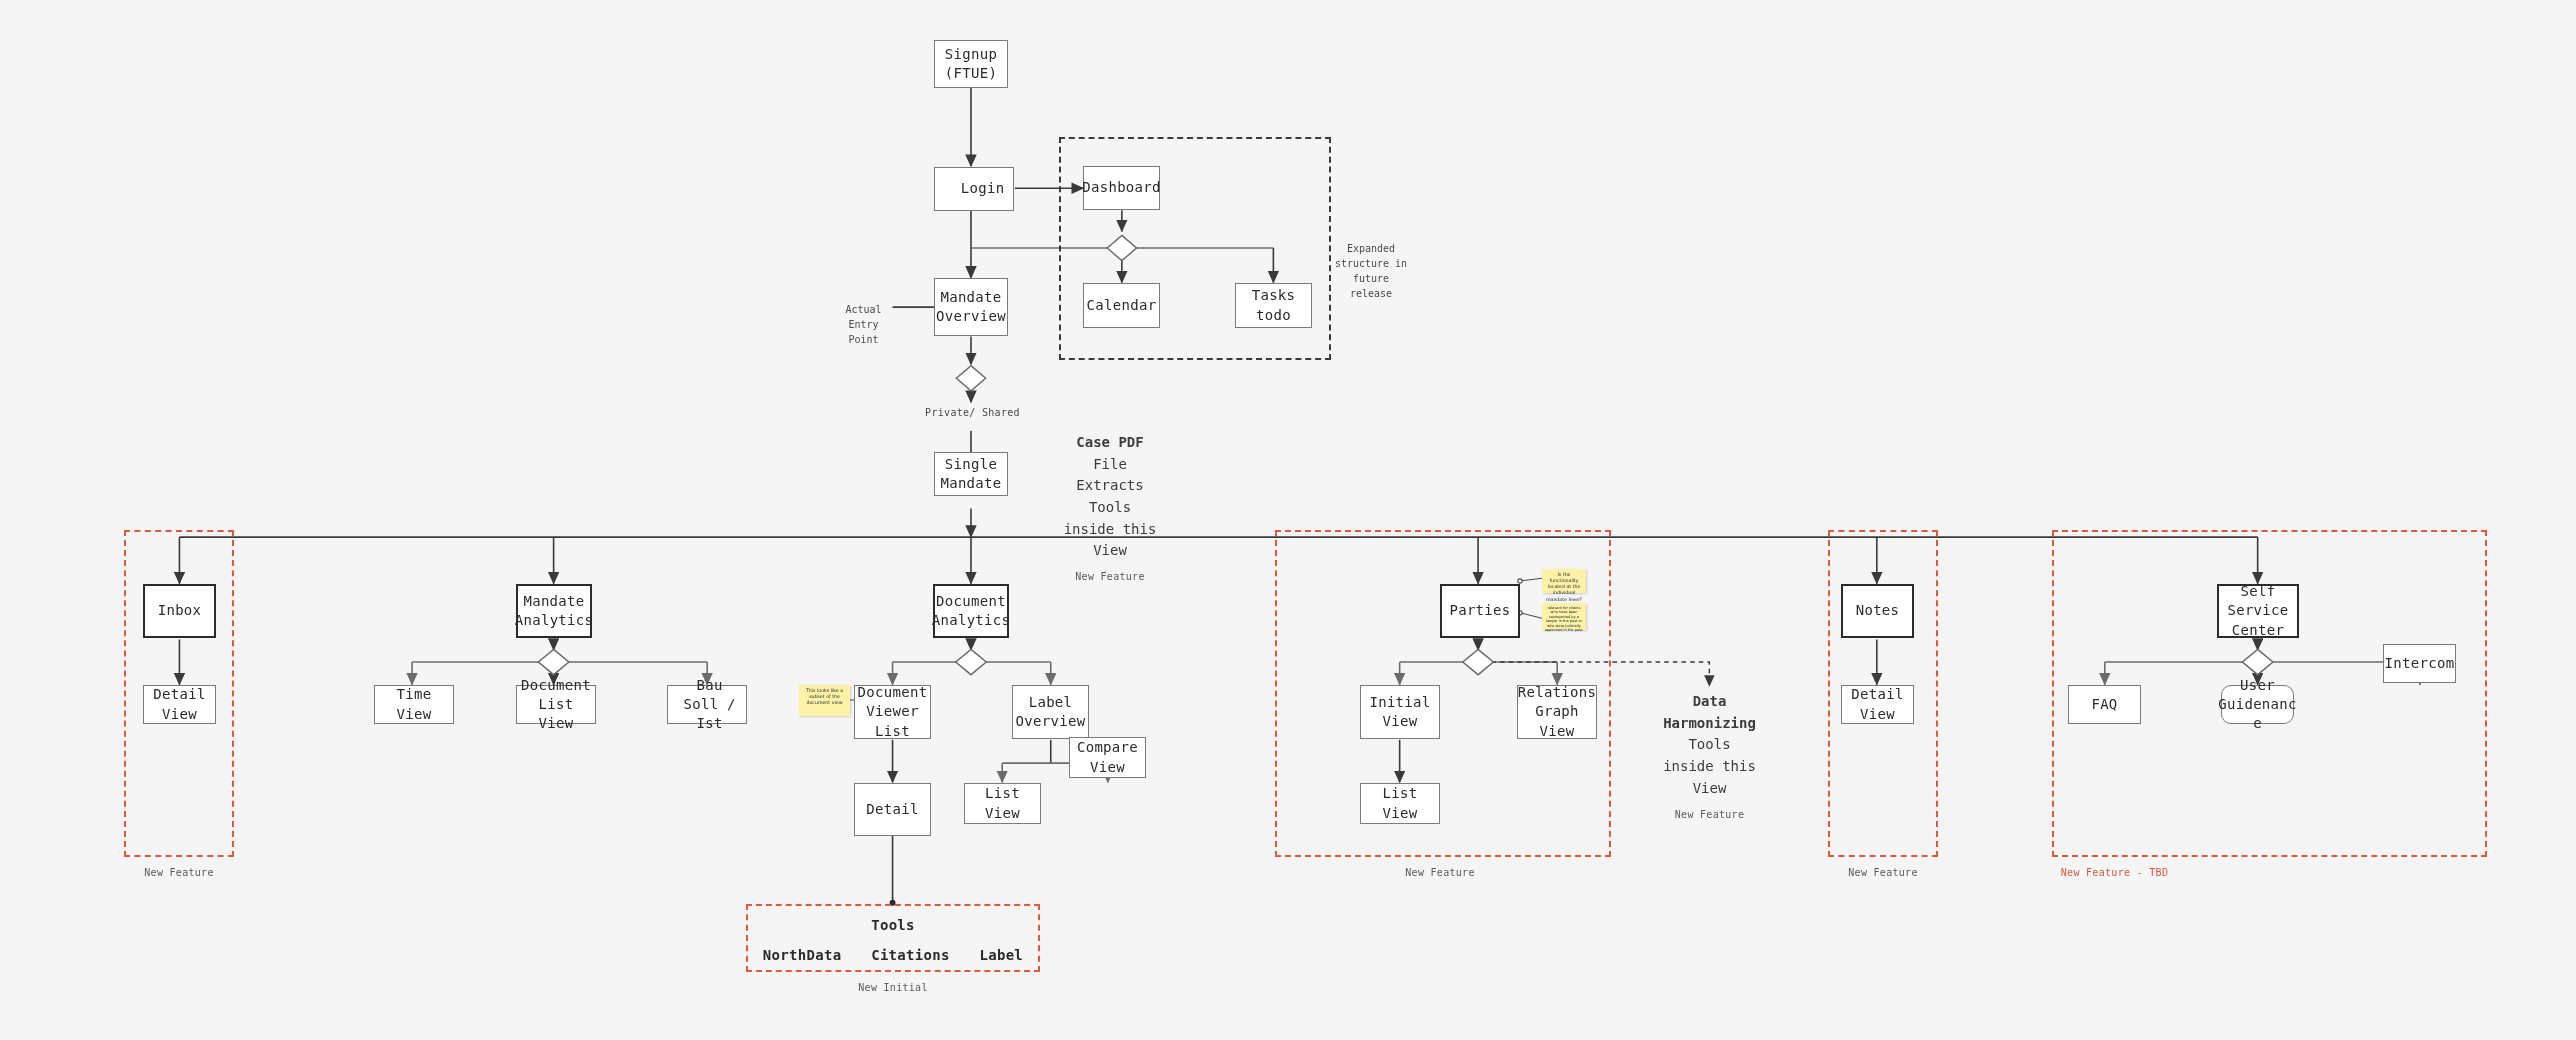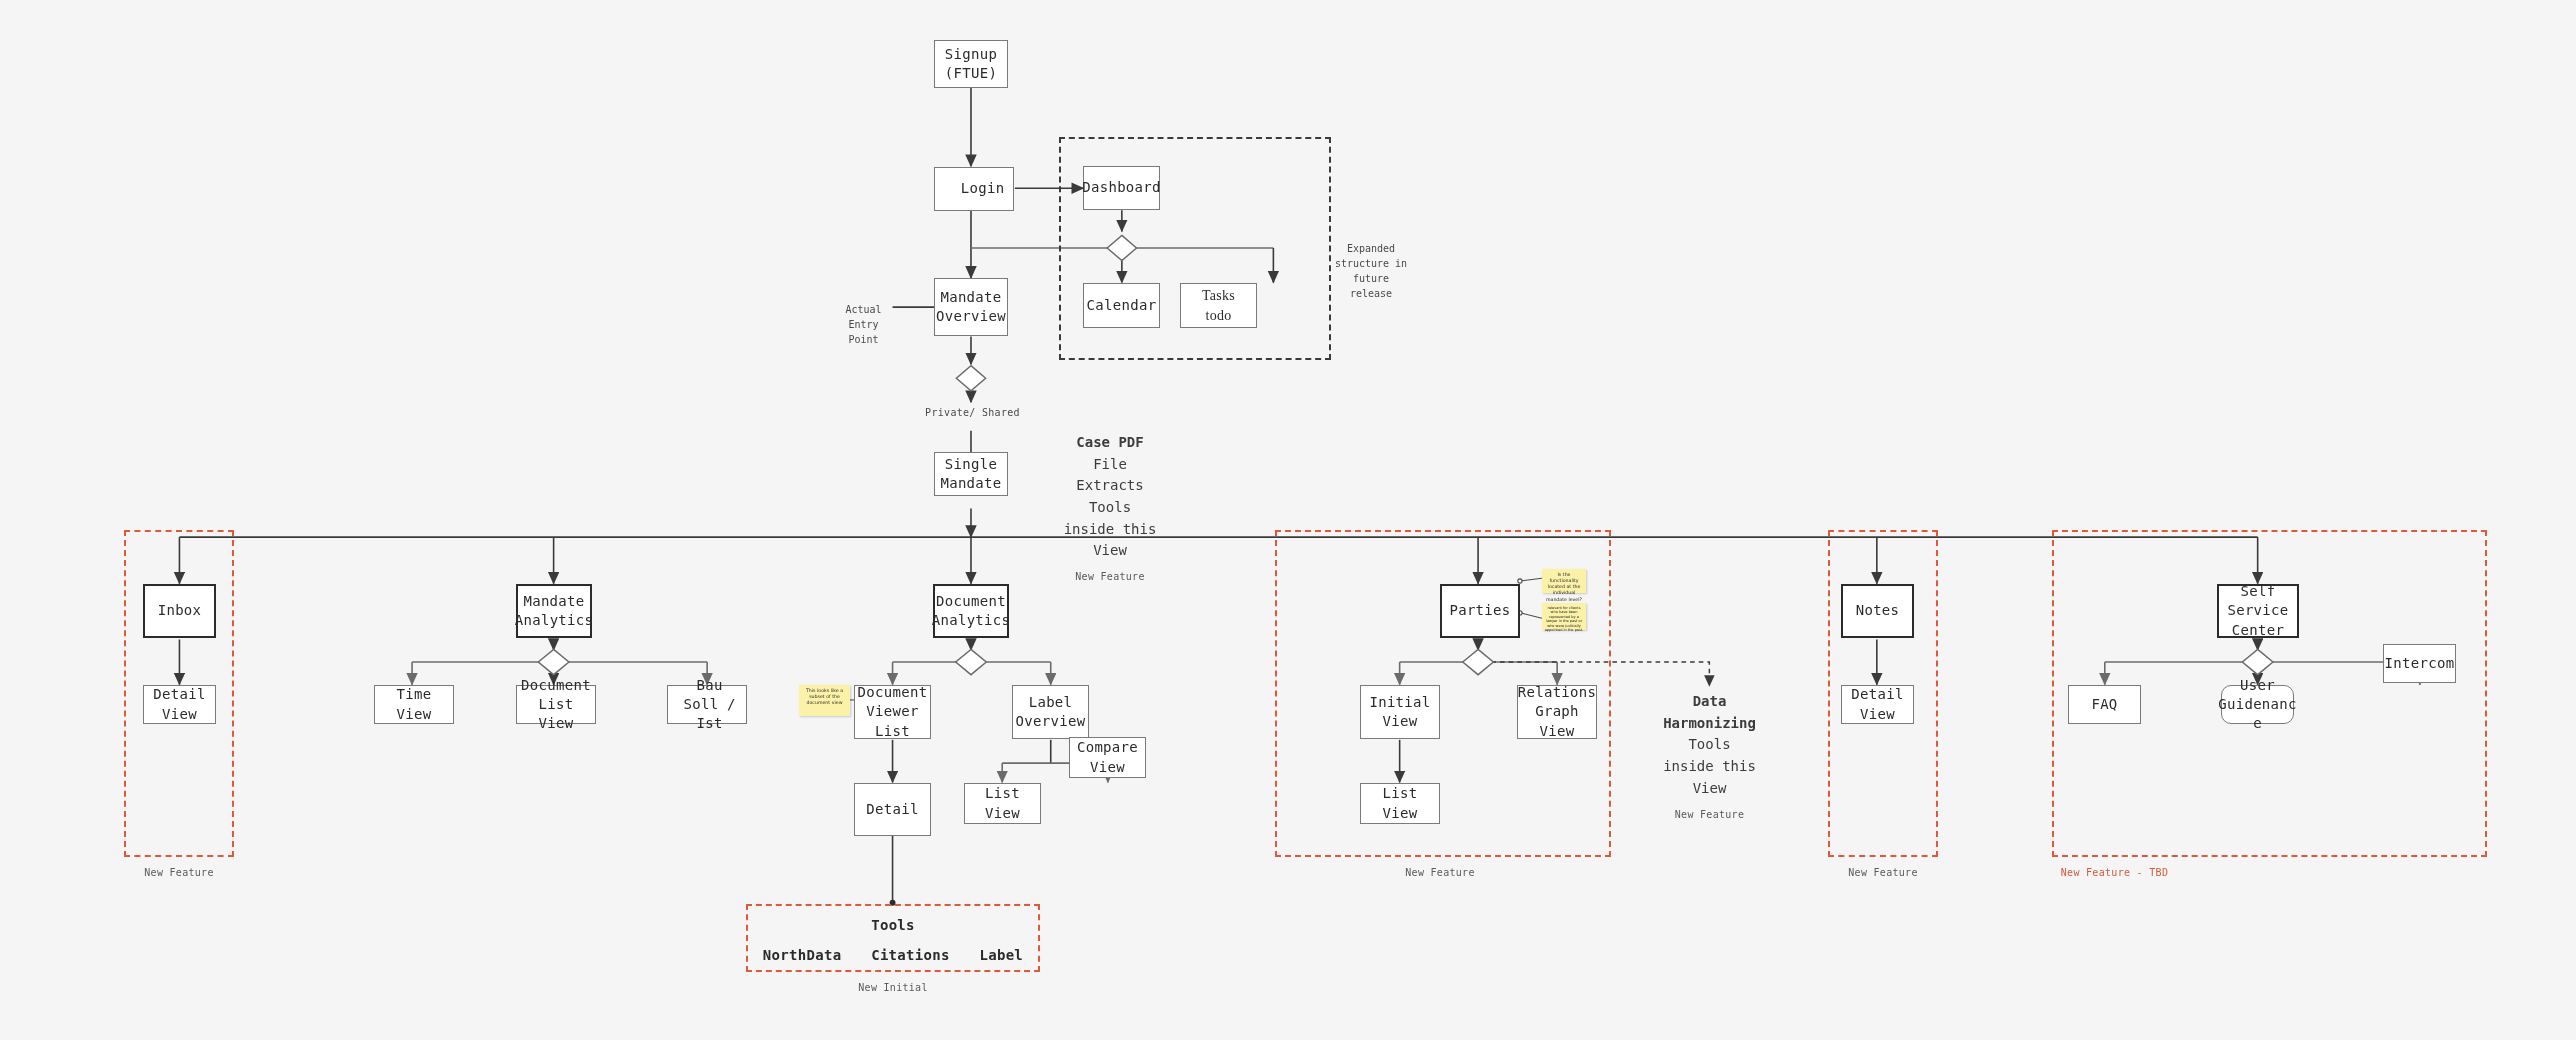--- a/index.html
+++ b/index.html
@@ -269,21 +269,21 @@
 
   <div class="node" style="left:934px;top:40px;width:74px;height:48px;">Signup
 (FTUE)</div>
 
   <div class="node" style="left:934px;top:167px;width:80px;height:44px;padding-left:20px;">Login</div>
 
   <div class="node" style="left:1083px;top:166px;width:77px;height:44px;">Dashboard</div>
 
   <div class="node" style="left:1083px;top:283px;width:77px;height:45px;">Calendar</div>
 
-  <div class="node" style="left:1180px;top:283px;width:77px;height:45px;font-family:Liberation Serif, serif;">Tasks
+  <div class="node" style="left:1235px;top:283px;width:77px;height:45px;">Tasks
 todo</div>
 
   <div class="node" style="left:934px;top:278px;width:74px;height:58px;">Mandate
 Overview</div>
 
   <div class="node" style="left:934px;top:452px;width:74px;height:44px;">Single
 Mandate</div>
 
   <div class="node primary" style="left:143px;top:584px;width:73px;height:54px;">Inbox</div>
 

